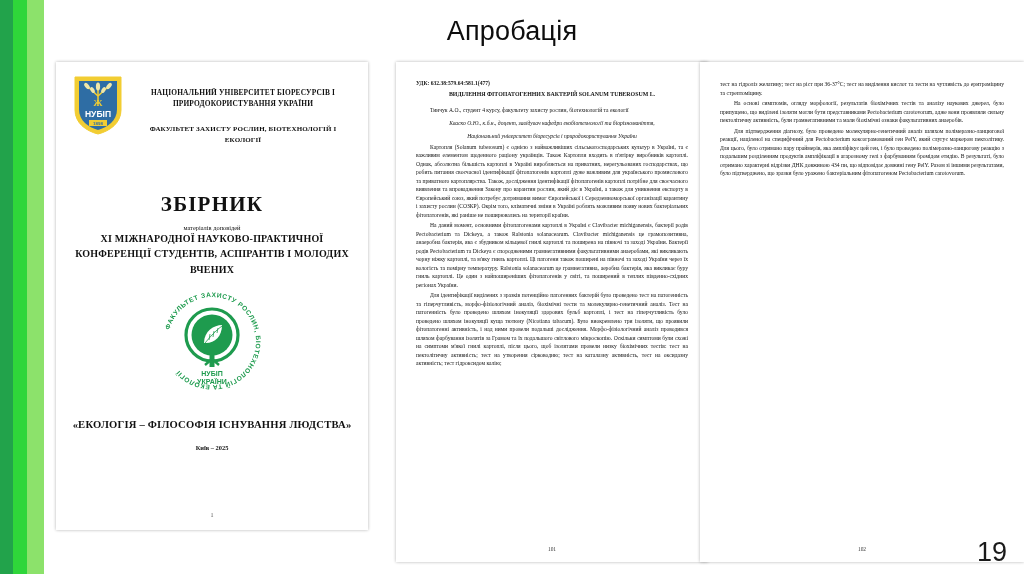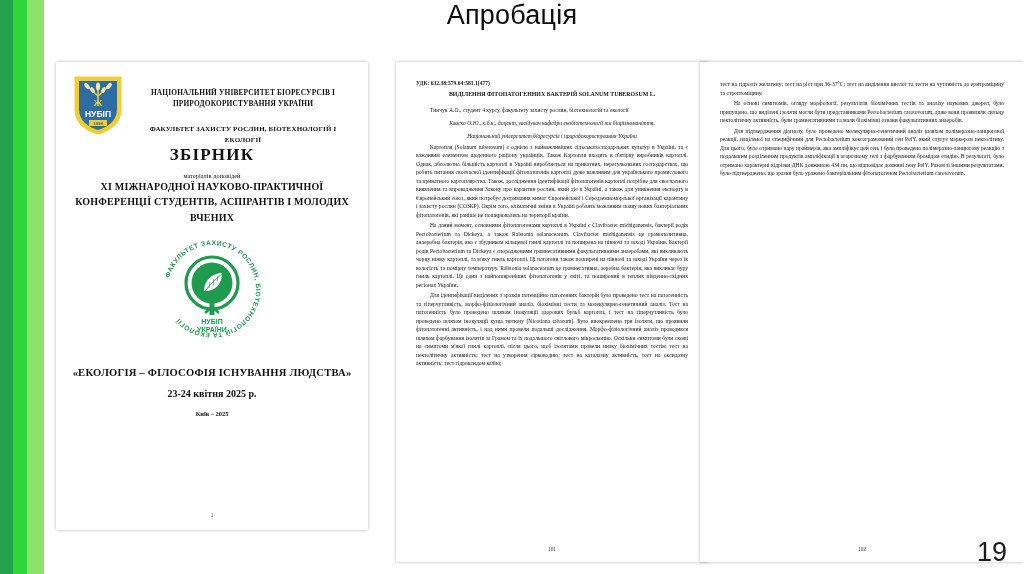--- a/index.html
+++ b/index.html
@@ -23,21 +23,21 @@
     display: flex;
   }
   .stripe-dark  { width: 13px; background: #22A34B; }
   .stripe-mid   { width: 14px; background: #2FD63A; }
   .stripe-light { width: 17px; background: #8CE26B; }
 
   
   .slide-title {
     position: absolute;
     left: 0; right: 0;
-    top: 0;
+    top: 16px;
     text-align: center;
     font-size: 27px;
     color: #0d0d0d;
     font-family: "Liberation Sans", sans-serif;
     letter-spacing: 0.2px;
   }
 
   
   .slide-number {
     position: absolute;
@@ -95,21 +95,22 @@
   }
   .faculty-name {
     font-size: 7.0px;
     font-weight: bold;
     line-height: 1.45;
     color: #111;
     margin-top: 15px;
     letter-spacing: 0.15px;
   }
   .zbirnyk {
-    font-size: 17px;
+    margin-top: 47px;
+    font-size: 21px;
     font-weight: bold;
     letter-spacing: 1.2px;
     color: #111;
   }
   .materials {
     margin-top: 7px;
     font-size: 6.4px;
     color: #111;
   }
   .conf-title {
@@ -288,21 +289,20 @@
 
         <rect x="49.5" y="64" width="5" height="14" fill="#1E9B4E"></rect>
         <path d="M52,70 L45,76" stroke="#1E9B4E" stroke-width="2.4" fill="none"></path>
         <path d="M52,70 L59,76" stroke="#1E9B4E" stroke-width="2.4" fill="none"></path>
         <text x="52" y="87" font-family="Liberation Sans, sans-serif" font-size="7" font-weight="bold" fill="#1E9B4E" text-anchor="middle">НУБІП</text>
         <text x="52" y="95" font-family="Liberation Sans, sans-serif" font-size="7" font-weight="bold" fill="#1E9B4E" text-anchor="middle">УКРАЇНИ</text>
       </svg>
     </div>
 
     <div class="slogan">«ЕКОЛОГІЯ – ФІЛОСОФІЯ ІСНУВАННЯ ЛЮДСТВА»</div>
-    <div class="conf-date">23-24 квітня 2025 р.</div>
     <div class="city-year">Київ – 2025</div>
   </div>
   <div class="cover-folio">1</div>
 </div>
 
 <div class="sheet page page-left">
   <div class="udk">УДК: 632.38:579.64:581.1(477)</div>
   <div class="art-title">ВИДІЛЕННЯ ФІТОПАТОГЕННИХ БАКТЕРІЙ SOLANUM TUBEROSUM L.</div>
   <div class="author">Тинчук А.О., студент 4 курсу, факультету захисту рослин, біотехнологій та екології</div>
   <div class="author-2">Кваско О.Ю., к.б.н., доцент, завідувач кафедри екобіотехнології та біорізноманіття,</div>

